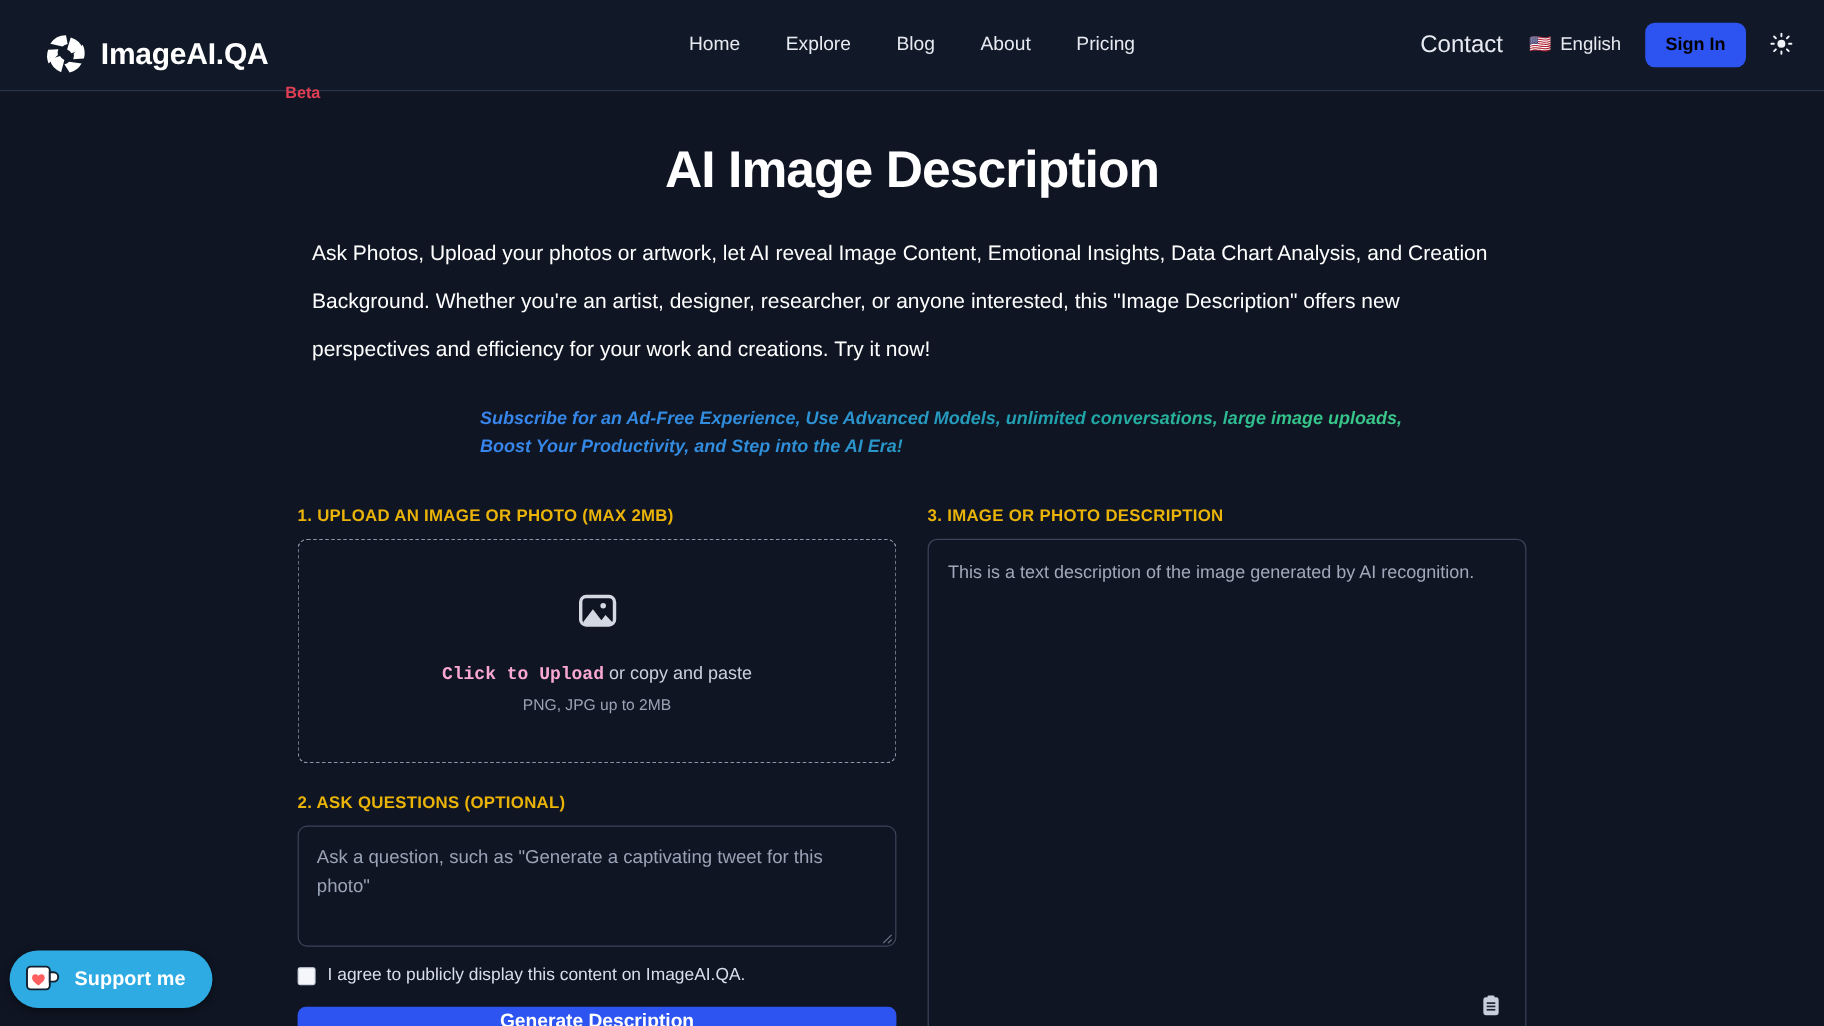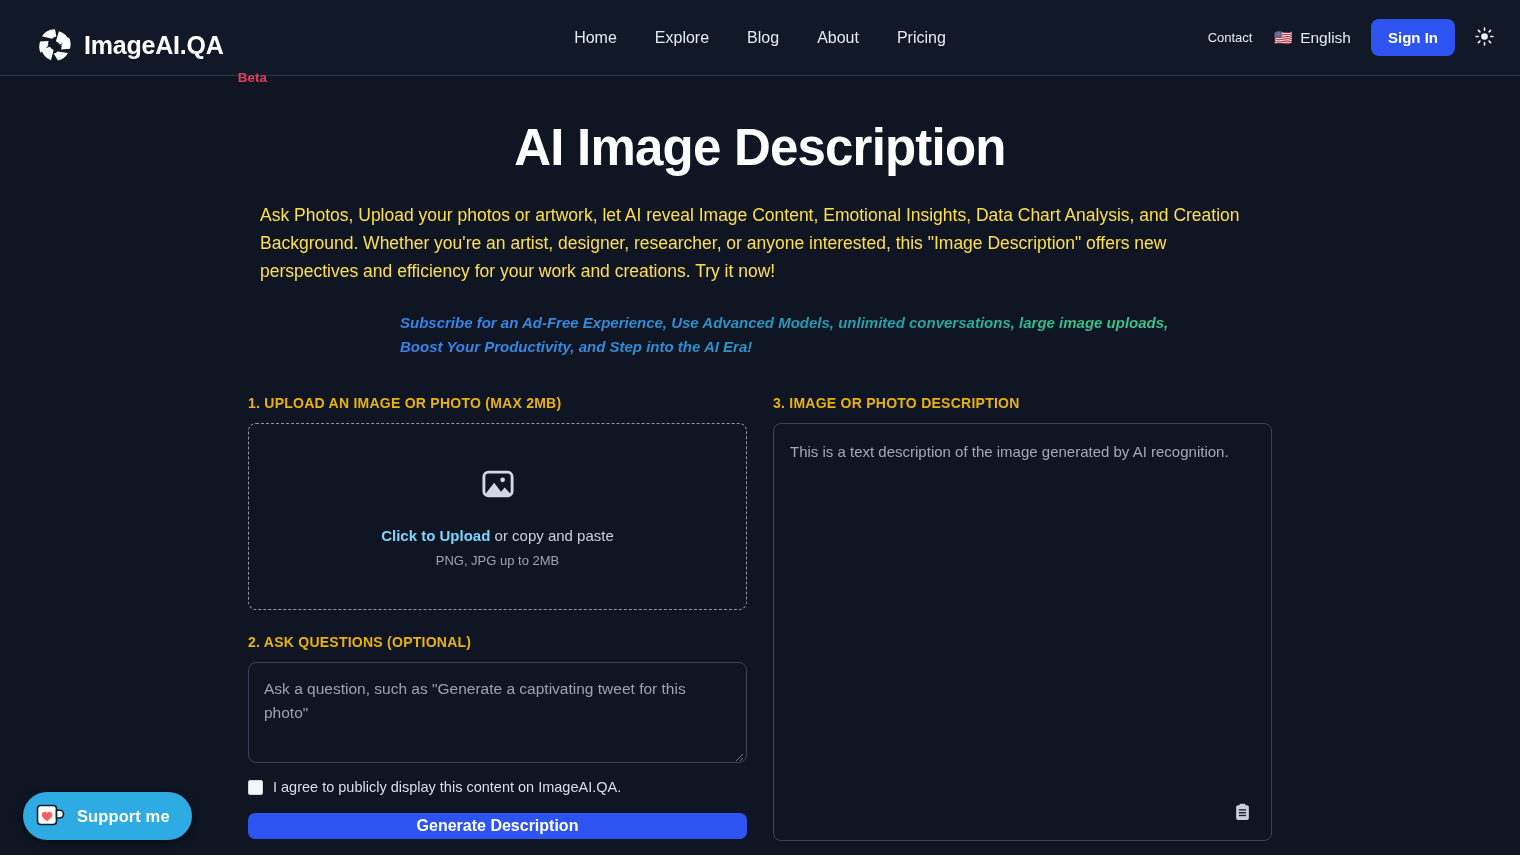--- a/index.html
+++ b/index.html
@@ -76,38 +76,38 @@
 
   .rightnav {
     position: absolute;
     right: 14px;
     display: flex;
     align-items: center;
     gap: 0;
   }
   .contact-link {
     color: #e7eaf1;
-    font-size: 13px;
+    font-size: 20px;
     text-decoration: none;
     cursor: pointer;
     margin-right: 22px;
   }
   .lang {
     display: flex;
     align-items: center;
     gap: 7px;
     font-size: 15.5px;
     color: #e7eaf1;
     cursor: pointer;
     margin-right: 20px;
   }
   .flag-emoji { font-size: 15px; line-height: 1; }
   .signin-btn {
     background: #2d54f0;
-    color: #ffffff;
+    color: #000000;
     font-size: 15px;
     font-weight: 600;
     border: none;
     border-radius: 8px;
     padding: 10px 17px;
     cursor: pointer;
     font-family: inherit;
   }
   .theme-toggle {
     background: none;
@@ -123,30 +123,30 @@
   
   .page {
     padding-top: 42px;
   }
   .hero {
     width: 1024px;
     margin: 0 auto;
   }
   .hero-title {
     text-align: center;
-    font-size: 51px;
+    font-size: 43px;
     font-weight: 800;
     letter-spacing: -0.8px;
     color: #ffffff;
     margin-bottom: 24px;
   }
   .hero-desc {
     font-size: 17.5px;
-    line-height: 28px;
-    color: #fde047;
+    line-height: 40px;
+    color: #ffffff;
     text-align: left;
     width: 1000px;
     margin: 0 auto;
   }
   .promo {
     width: 880px;
     margin: 26px auto 0 auto;
     padding-left: 80px;
     font-size: 15px;
     line-height: 24px;
@@ -184,21 +184,21 @@
     border-radius: 8px;
     background: #0f1523;
     display: flex;
     flex-direction: column;
     align-items: center;
     justify-content: center;
     cursor: pointer;
   }
   .upload-icon { margin-bottom: 21px; }
   .dz-line1 { font-size: 15px; color: #c9d0dd; }
-  .dz-line1 .accent { color: #7dd3fc; font-weight: 700; }
+  .dz-line1 .accent { color: #f9a8d4; font-weight: 700; font-family: Liberation Mono, monospace; }
   .dz-line2 { font-size: 13px; color: #9aa3b5; margin-top: 9px; }
 
   
   .question-label { margin-top: 24px; }
   .qbox {
     position: relative;
     height: 101px;
     border: 1px solid #3b4458;
     border-radius: 8px;
     background: #0f1523;
@@ -286,21 +286,21 @@
     background: none;
     border: none;
     cursor: pointer;
     padding: 2px;
     display: flex;
   }
 
   
   .support-widget {
     position: fixed;
-    left: 23px;
+    left: 8px;
     bottom: 15px;
     height: 48px;
     padding: 0 22px 0 13px;
     background: #2eabe3;
     border: none;
     border-radius: 24px;
     display: flex;
     align-items: center;
     gap: 11px;
     cursor: pointer;

